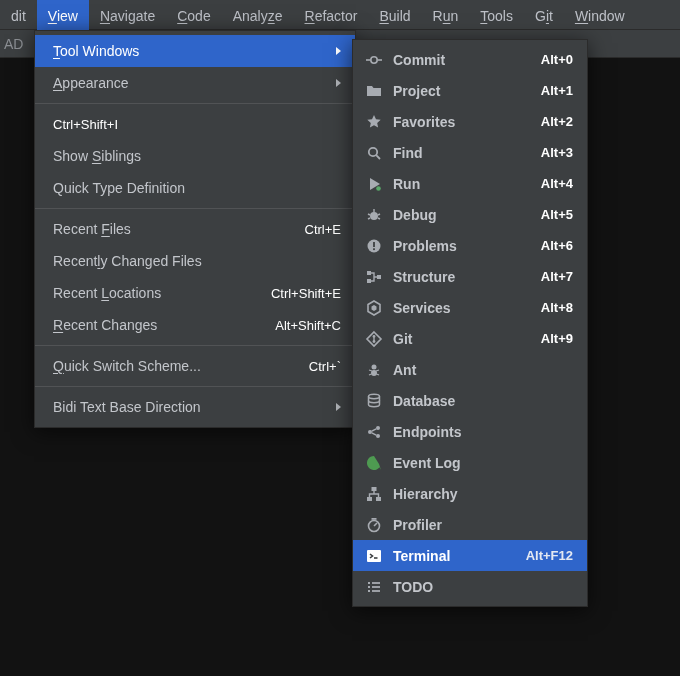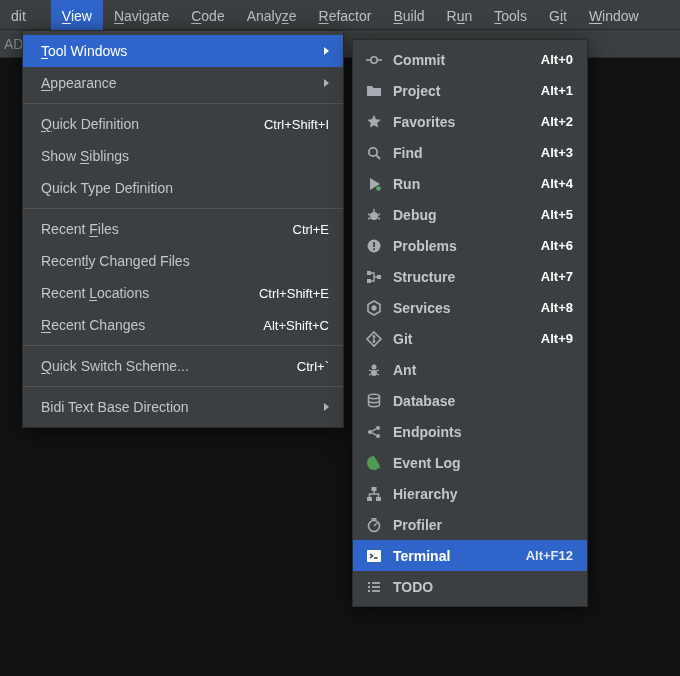--- a/index.html
+++ b/index.html
@@ -21,21 +21,20 @@
   }
   .menubar-item {
     padding: 16px 11px;
     display: flex; align-items: center;
     color: #bdc0c7;
     cursor: default;
   }
   .menubar-item.active {
     background: #2f65ca;
     color: #ffffff;
-    margin-left: 14px;
   }
   .mn { display:inline-block; }
   .mn u { text-decoration: underline; text-underline-offset: 2px; }
   .toolbar-strip {
     height: 28px;
     background: #3c3f41;
     display:flex; align-items:center;
     padding-left: 4px;
     color:#8c8f94;
     border-bottom:1px solid #2b2b2b;
@@ -44,21 +43,21 @@
     position:absolute; top:58px; left:0; right:0; bottom:0;
     background:#121212;
   }
   .dropdown {
     position:absolute;
     background:#3c3f41;
     border:1px solid #2b2b2b;
     box-shadow: 0 4px 20px rgba(0,0,0,.6);
     padding: 4px 0;
   }
-  .dropdown.main { top:30px; left:22px; width:322px; }
+  .dropdown.main { top:30px; left:34px; width:322px; }
   .dropdown.sub  { top:39px; left:352px; width:236px;font-weight:bold; }
   .menu-item {
     height: 32px;
     display:flex; align-items:center;
     padding: 0 14px 0 18px;
     color:#c3c6cb;
     position:relative;
     cursor:default;
   }
   .menu-item.highlight {
@@ -134,21 +133,20 @@
     <div class="menu-item highlight">
       <span class="label"><span class="mn"><u>T</u>ool Windows</span></span>
       <span class="arrow"></span>
     </div>
     <div class="menu-item">
       <span class="label"><span class="mn"><u>A</u>ppearance</span></span>
       <span class="arrow"></span>
     </div>
     <div class="sep"></div>
     <div class="menu-item">
-      <span class="label"><span class="mn"><u>Q</u>uick Definition</span></span>
       <span class="shortcut">Ctrl+Shift+I</span>
     </div>
     <div class="menu-item">
       <span class="label"><span class="mn">Show <u>S</u>iblings</span></span>
     </div>
     <div class="menu-item">
       <span class="label"><span class="mn">Quick Type Definition</span></span>
     </div>
     <div class="sep"></div>
     <div class="menu-item">

